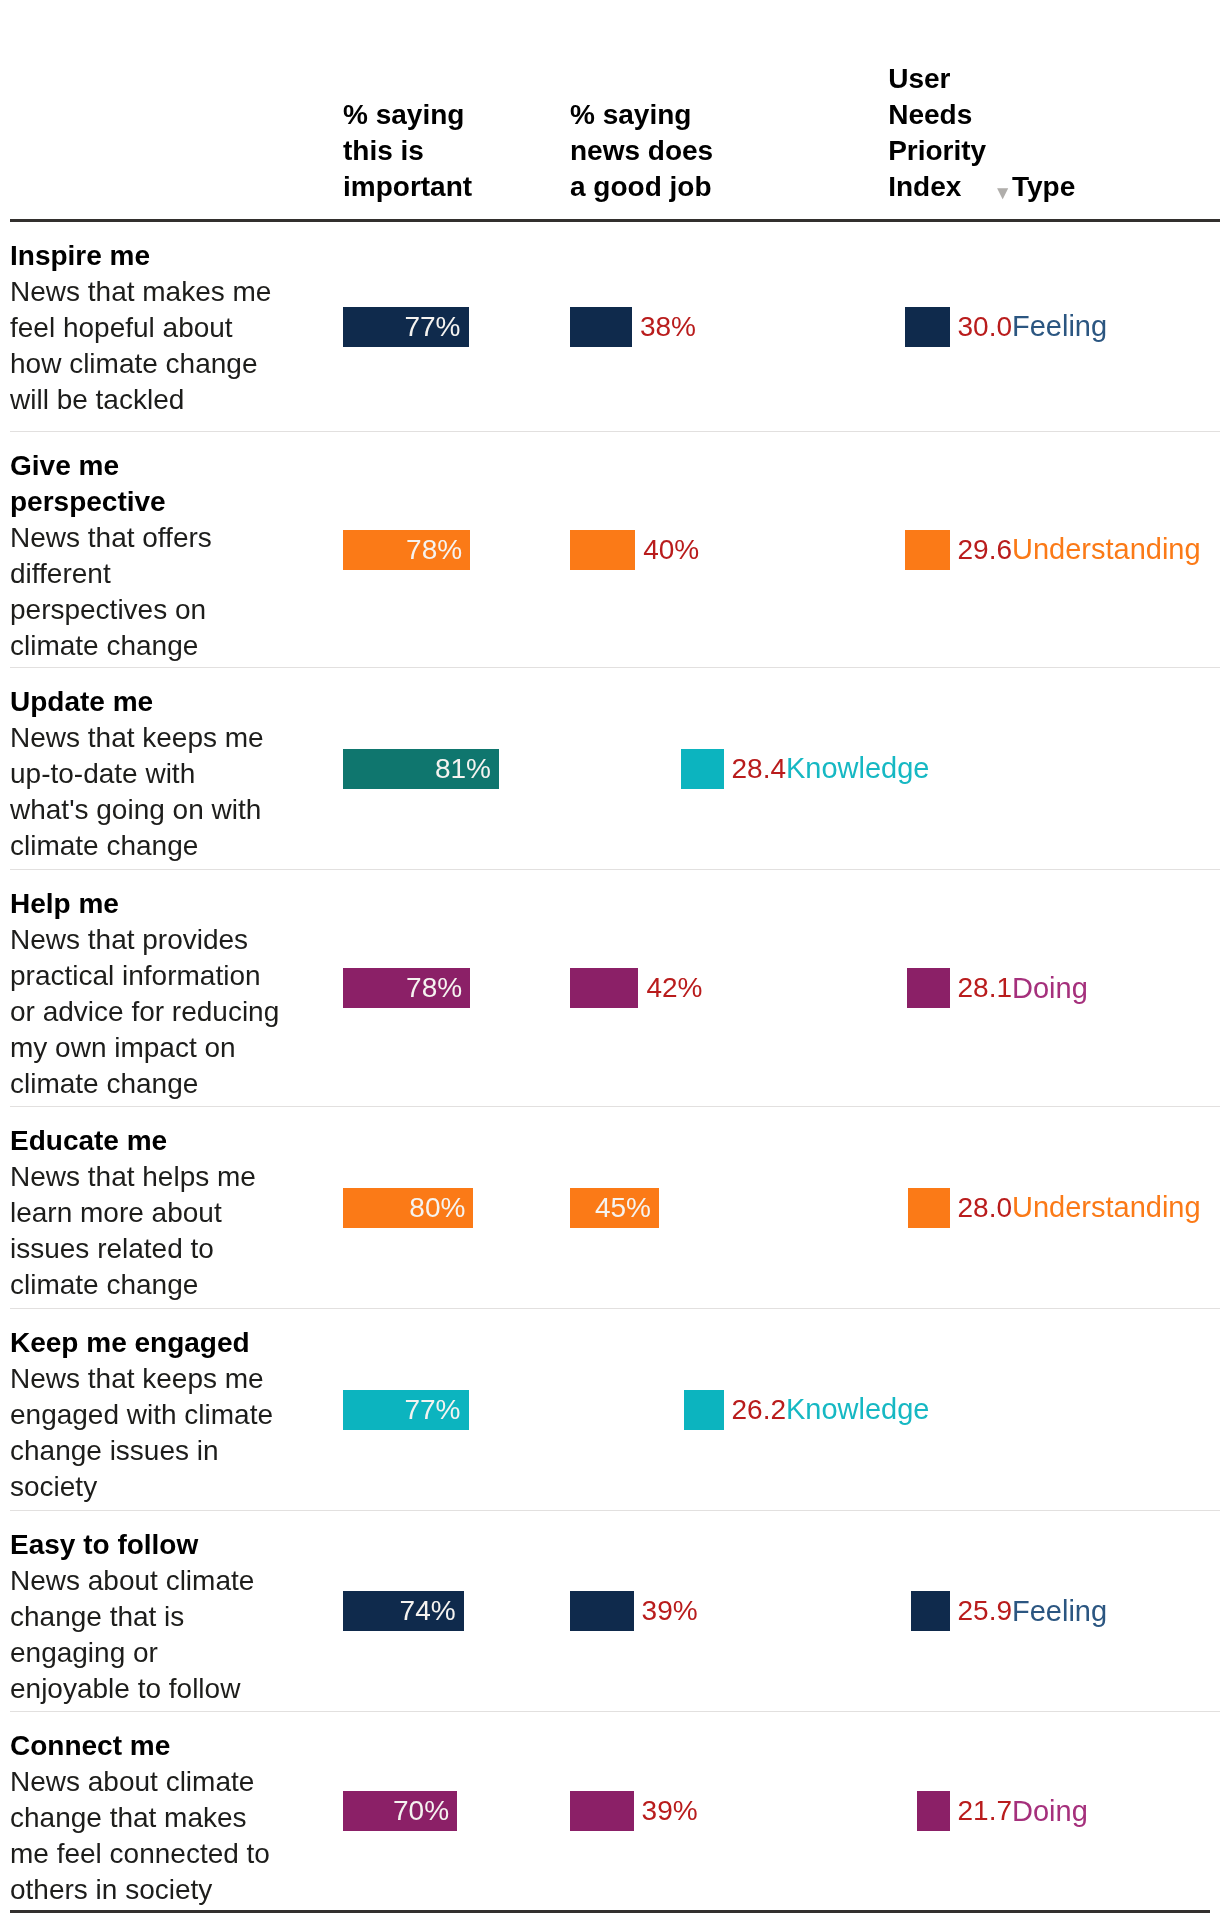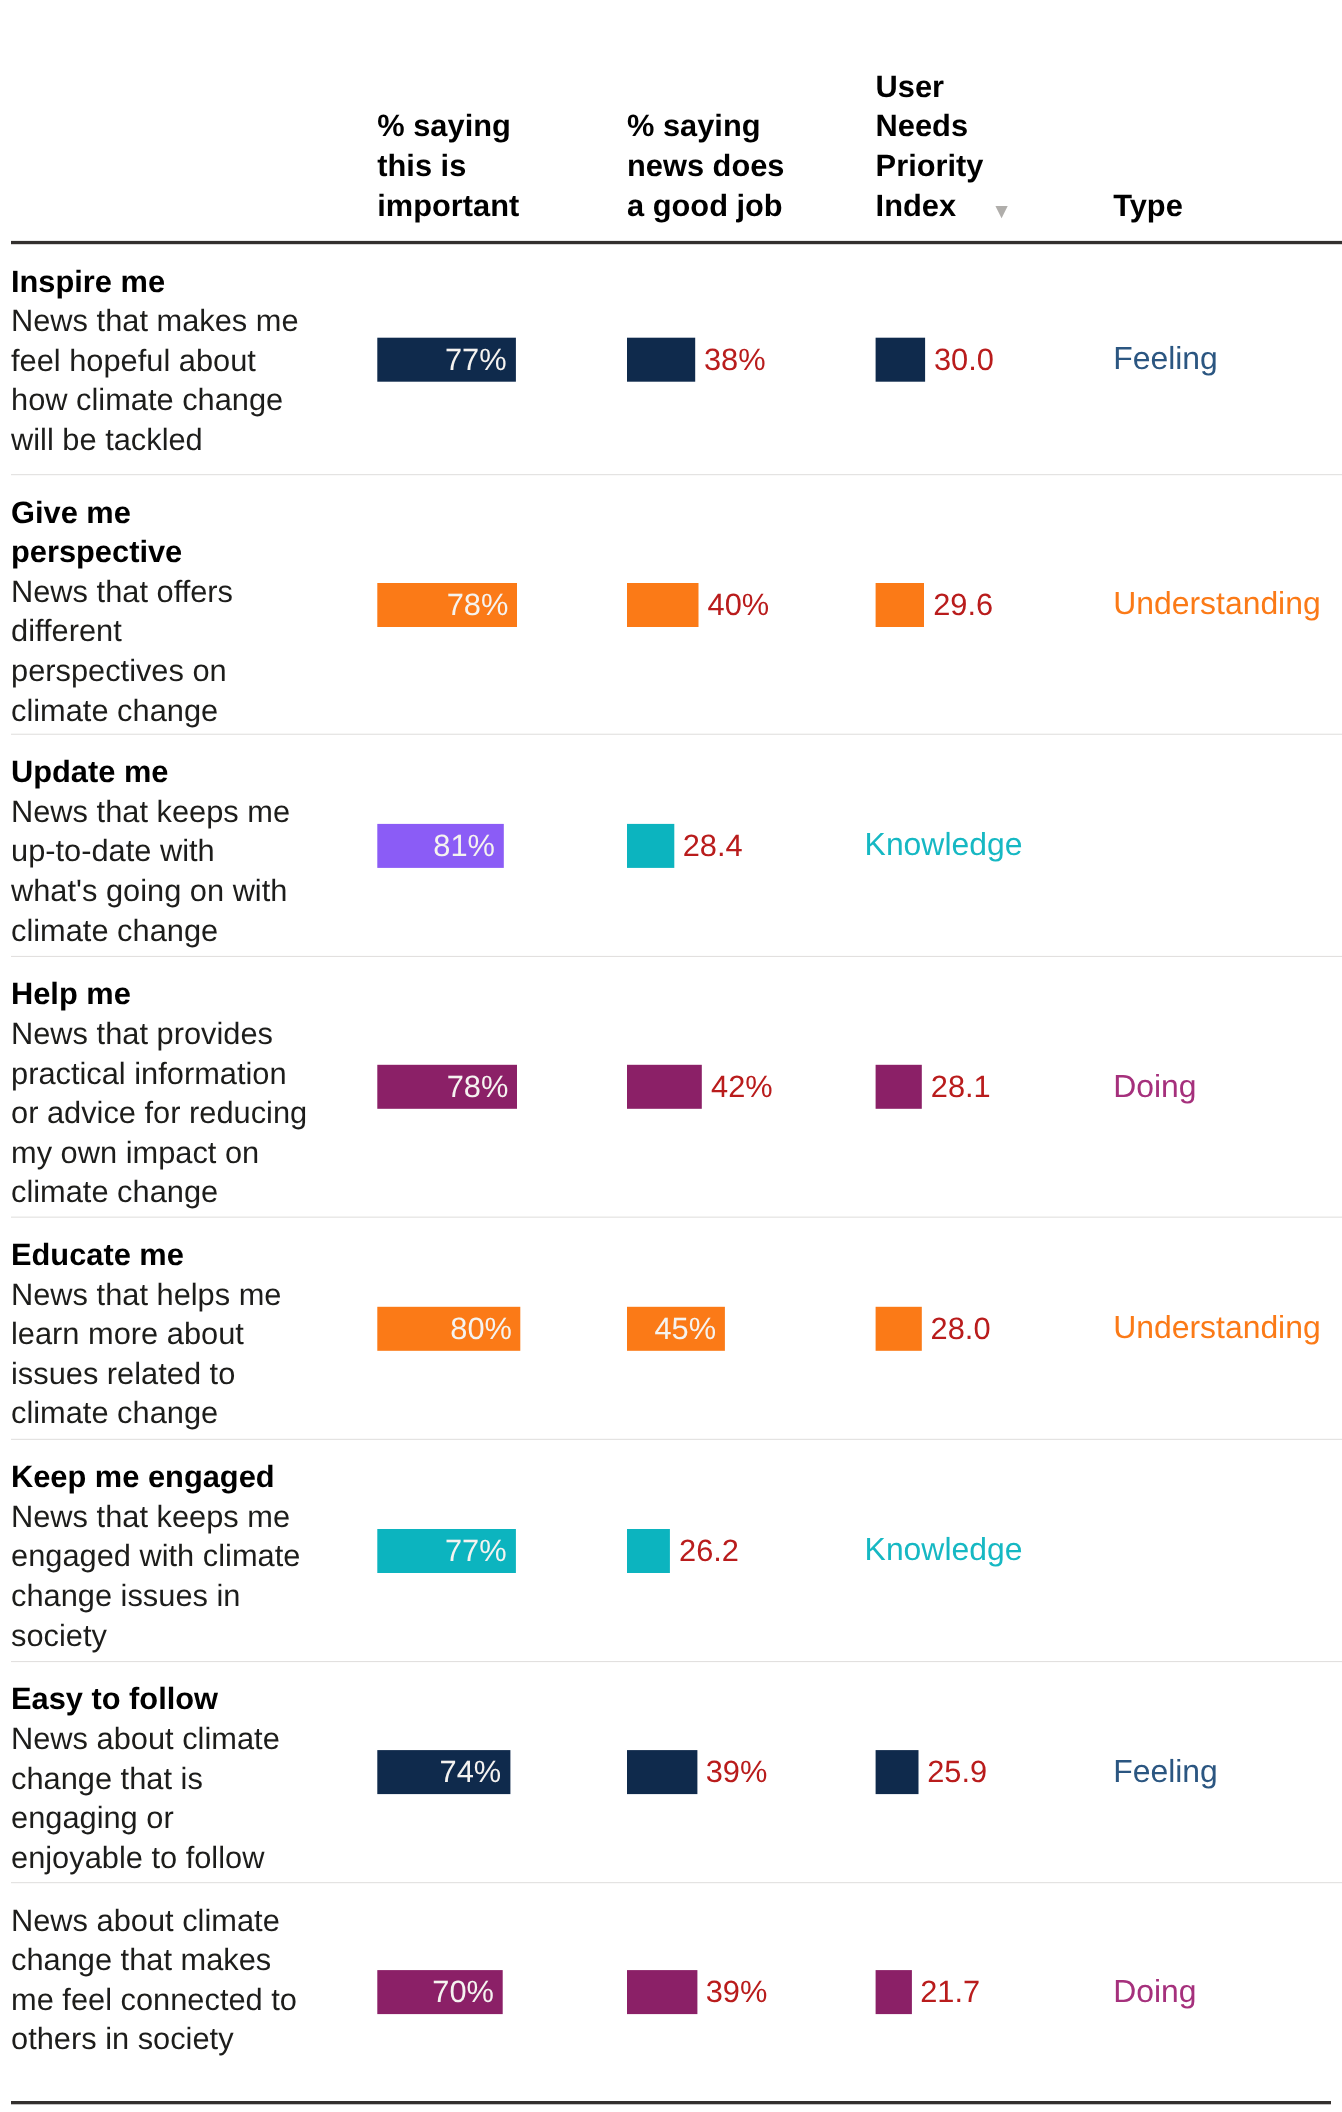--- a/index.html
+++ b/index.html
@@ -14,21 +14,21 @@
     padding-left:10px;
   }
   .grid-row{
     display:flex;
     box-sizing:border-box;
   }
   .cell{box-sizing:border-box;}
   .c-label{width:333px;}
   .c-imp{width:227px;}
   .c-good{width:226px;}
-  .c-idx{width:216px;}
+  .c-idx{width:216px;justify-content:flex-end;}
   .c-type{width:200px;}
 
   
   .header-row{
     height:222px;
     border-bottom:3px solid #33302e;
   }
   .header-row .cell{
     display:flex;
     align-items:flex-end;
@@ -201,21 +201,21 @@
 
     <div class="grid-row data-row" style="height: 202px;">
       <div class="cell c-label row-label">
         <div class="row-title">Update me</div>
         <div class="row-desc">News that keeps me
 up-to-date with
 what's going on with
 climate change</div>
       </div>
       <div class="cell c-imp bar-cell">
-        <div class="bar" style="width: 115px; background: #8b5cf6;">
+        <div class="bar" style="width: 156px; background: #0f766e;">
           <span class="bar-label-in">81%</span>
         </div>
 
       </div>
       <div class="cell c-idx bar-cell">
         <div class="bar" style="width: 42.6px; background: rgb(12, 180, 191);"></div>
         <span class="bar-label-out">28.4</span>
       </div>
       <div class="cell c-type type-cell">
         <span class="type-label" style="color: rgb(22, 184, 195);">Knowledge</span>
@@ -328,20 +328,21 @@
         <div class="bar" style="width: 38.85px; background: rgb(15, 42, 76);"></div>
         <span class="bar-label-out">25.9</span>
       </div>
       <div class="cell c-type type-cell">
         <span class="type-label" style="color: rgb(43, 86, 129);">Feeling</span>
       </div>
     </div>
 
     <div class="grid-row data-row" style="height: 199px;">
       <div class="cell c-label row-label">
+        <div class="row-title">Connect me</div>
         <div class="row-desc">News about climate
 change that makes
 me feel connected to
 others in society</div>
       </div>
       <div class="cell c-imp bar-cell">
         <div class="bar" style="width: 114.1px; background: rgb(139, 32, 103);">
           <span class="bar-label-in">70%</span>
         </div>
 

